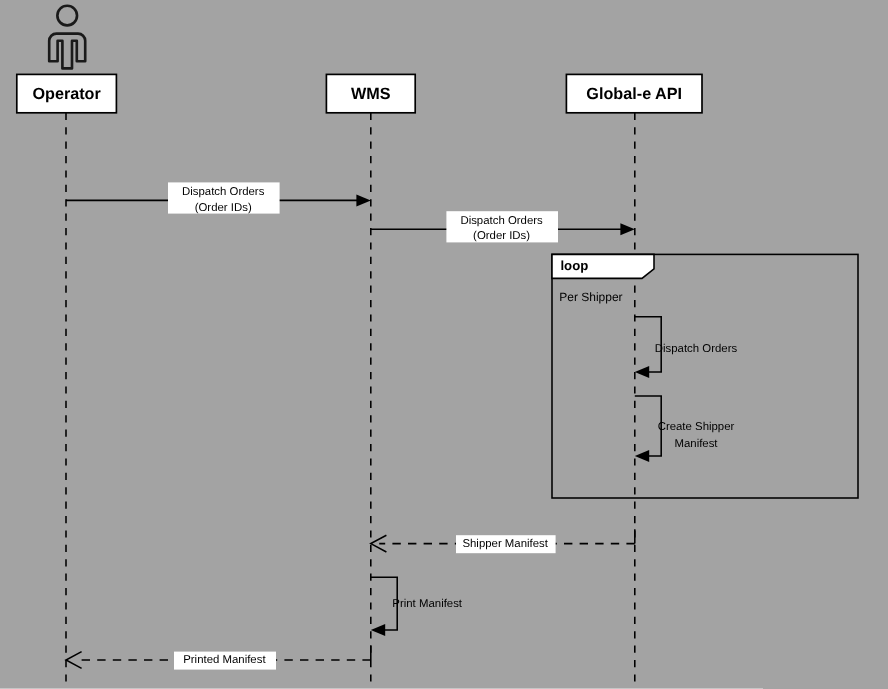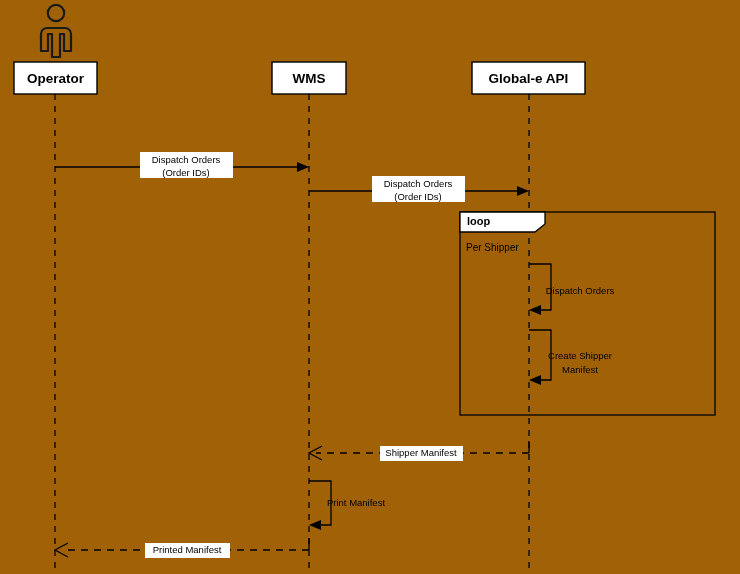--- a/index.html
+++ b/index.html
@@ -10,21 +10,21 @@
   body {
     width: 740px;
     height: 574px;
     font-family: "Liberation Sans", sans-serif;
     overflow: hidden;
   }
   #diagram-root {
     position: relative;
     width: 740px;
     height: 574px;
-    background: #a16207;
+    background: #a3a3a3;
   }
   svg.diagram {
     display: block;
     width: 740px;
     height: 574px;
   }
   .box-fill {
     fill: #ffffff;
     stroke: #000000;
     stroke-width: 1.4;

